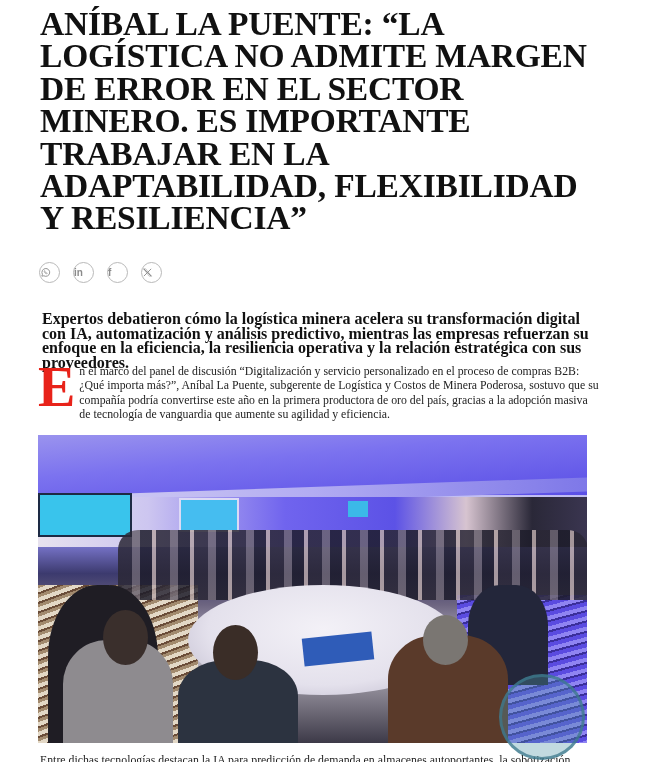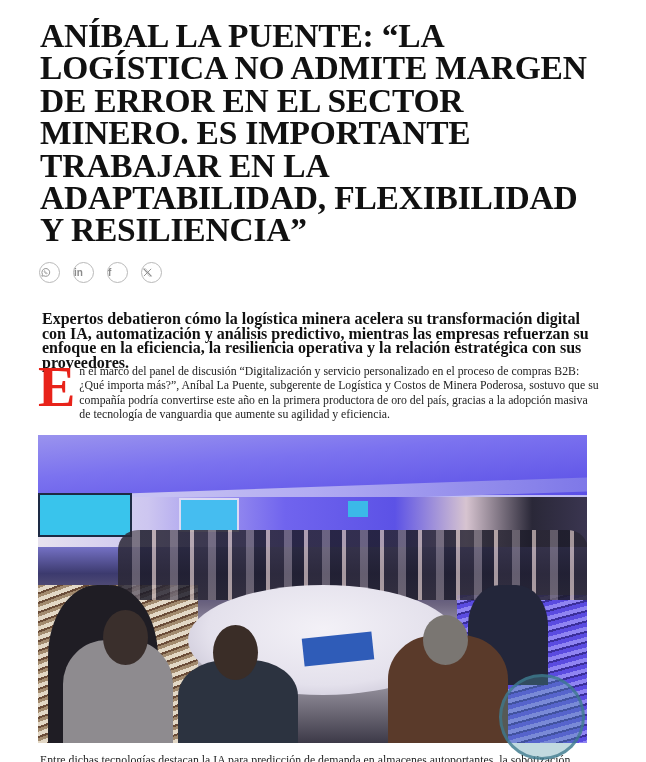--- a/index.html
+++ b/index.html
@@ -1,19 +1,19 @@
 <!DOCTYPE html>
 <html><head>
 <meta charset="utf-8">
 <style>
   html, body { margin: 0; padding: 0; background: #ffffff; }
   body { width: 646px; height: 762px; overflow: hidden; position: relative; font-family: "Liberation Serif", serif; color: #111; }
   .article { position: absolute; left: 40px; top: 0; width: 560px; }
   .title {
-    margin: 0; padding-top: 20px;
+    margin: 0; padding-top: 8px;
     font-family: "Liberation Serif", serif; font-weight: 700;
     font-size: 33.5px; line-height: 32.4px; letter-spacing: -0.2px;
     color: #111; text-transform: uppercase;
   }
   .share { position: absolute; left: 39px; top: 262px; display: flex; gap: 13px; }
   .share-btn {
     width: 21px; height: 21px; border: 1.4px solid #b9b9b9; border-radius: 50%;
     display: flex; align-items: center; justify-content: flex-start; box-sizing: border-box;
     color: #8a8a8a; cursor: pointer;
   }

